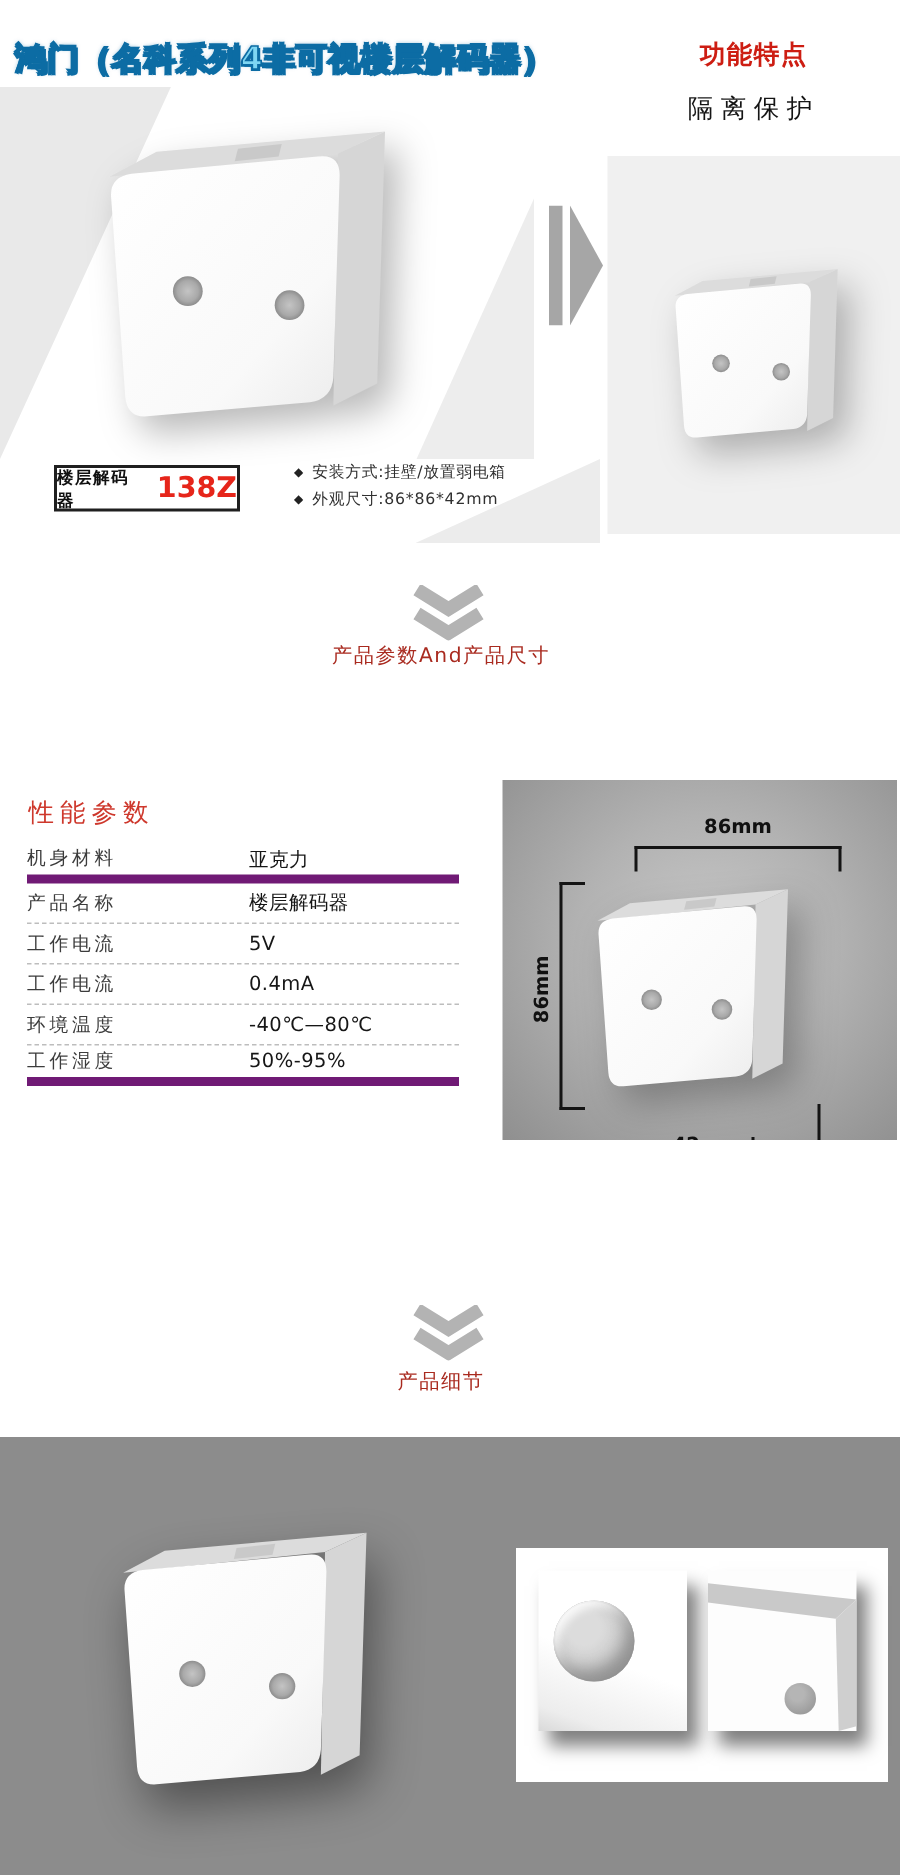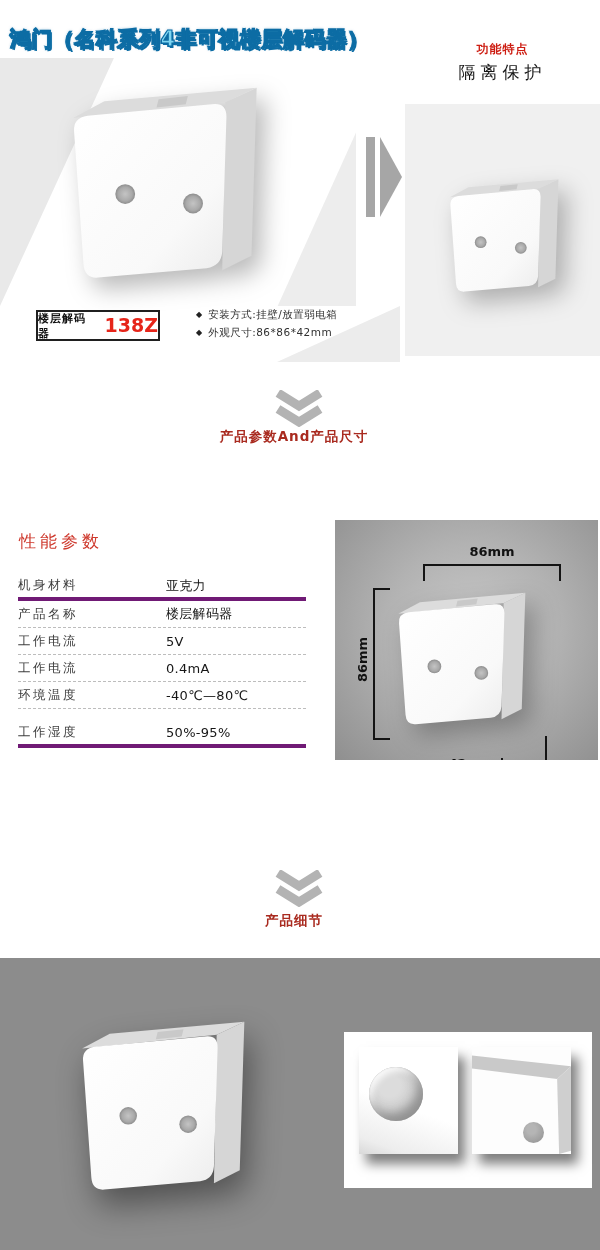--- a/index.html
+++ b/index.html
@@ -26,39 +26,39 @@
   .model-box{left:36px;top:310px;width:124px;height:31px;border:2px solid #1f1f1f;background:#fff;
     display:flex;align-items:center;justify-content:center;gap:7px;z-index:2;}
   .model-name{font-size:11px;font-weight:bold;color:#111;letter-spacing:1px;}
   .model-code{font-size:19px;font-weight:bold;color:#e6251a;line-height:1;}
   .bullets{left:196px;top:306px;z-index:2;}
   .bullet-row{display:flex;align-items:center;gap:6px;height:18px;}
   .bullet-ico{font-size:8px;color:#222;line-height:1;}
   .bullet-txt{font-size:10.5px;color:#303030;letter-spacing:.5px;}
 
   
-  .features-heading{left:405px;top:41px;width:195px;text-align:center;font-size:12px;
+  .features-heading{left:405px;top:25px;width:195px;text-align:center;font-size:17px;
     font-weight:bold;color:#cd1d12;letter-spacing:1px;}
   .features-item{left:405px;top:61px;width:195px;text-align:center;font-size:17px;
     font-weight:normal;color:#151515;letter-spacing:5px;}
   .ff-icon{left:366px;top:137px;}
   .photo-top-right{left:405px;top:104px;width:195px;height:252px;background:#f0f0f0;}
 
   
   .chev{width:48px;height:37px;}
-  .divider-title{left:0;top:0;width:548px;text-align:center;font-size:13.5px;font-weight:bold;
+  .divider-title{left:0;top:0;width:548px;text-align:center;font-size:13.5px;font-weight:normal;
     color:#a92a1f;letter-spacing:1px;padding-left:40px;}
 
   
   .specs-title{left:19px;top:530px;font-size:17px;color:#ce382c;letter-spacing:4px;}
   .spec-table{left:18px;top:562px;width:288px;}
   .spec-row{display:flex;align-items:center;height:27px;}
   .spec-row .l{width:148px;font-size:12.5px;color:#3c3c3c;letter-spacing:2.5px;}
   .spec-row .v{font-size:13px;color:#161616;letter-spacing:.3px;}
-  .sep-solid{border-bottom:4px solid #701a75;margin-top:12px;}
+  .sep-solid{border-bottom:6px solid #701a75;}
   .sep-dash{border-bottom:1px dashed #bdbdbd;}
 
   
   .dim-figure{left:335px;top:520px;width:263px;height:240px;overflow:hidden;
     background:radial-gradient(ellipse at 52% 45%,#c8c8c8 0%,#b2b2b2 45%,#8f8f8f 100%);}
   .dim-line{position:absolute;background:#141414;}
   .dim-label{position:absolute;font-size:13px;font-weight:bold;color:#111;text-align:center;}
 
   
   .detail-band{left:0;top:958px;width:600px;height:292px;background:#8c8c8c;}

